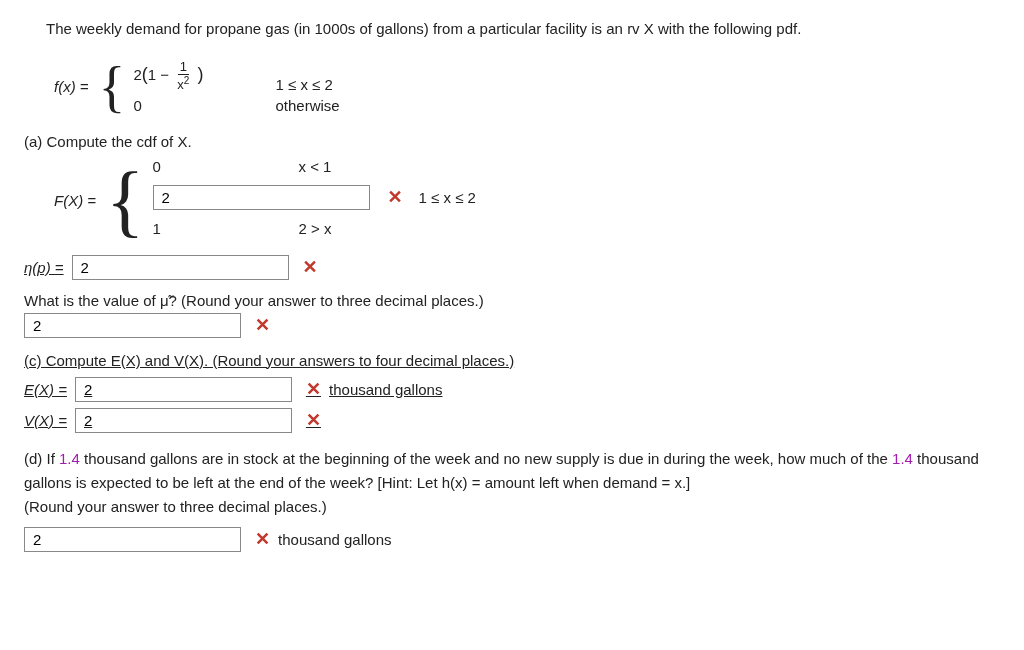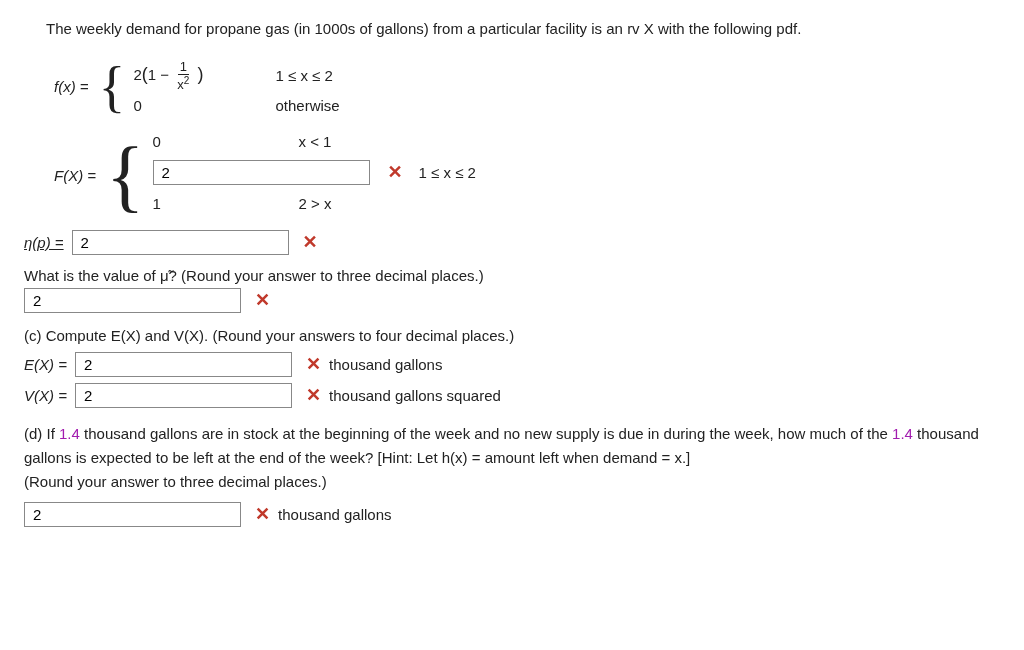--- a/index.html
+++ b/index.html
@@ -35,21 +35,21 @@
       margin-right: 8px;
       font-family: 'Times New Roman', serif;
     }
     .cases {
       display: flex;
       flex-direction: column;
       gap: 4px;
     }
     .case-row {
       display: flex;
-      align-items: center;
+      align-items: flex-end;
       gap: 18px;
     }
     .case-expr {
       min-width: 120px;
     }
     .fraction {
       display: inline-flex;
       flex-direction: column;
       align-items: center;
       vertical-align: middle;
@@ -139,20 +139,21 @@
       </div>
       <div class="case-row">
         <span class="case-expr">0</span>
         <span class="condition">otherwise</span>
       </div>
     </div>
   </span>
 </div>
 
 <div class="section-block">
+  <p class="part-label">(a) Compute the cdf of X.</p>
   <div class="cdf-section">
     <div style="display:flex; align-items:center;">
       <span style="font-style:italic; margin-right:10px;">F(X) =</span>
       <span class="brace-wrap">
         <span class="brace-tall">{</span>
         <div class="cases">
           <div class="cdf-row">
             <span class="cdf-val">0</span>
             <span class="condition">x &lt; 1</span>
           </div>
@@ -182,33 +183,32 @@
 </div>
 
 <div class="section-block" style="margin-top:12px;">
   <p>What is the value of μ̃? (Round your answer to three decimal places.)</p>
   <div class="inline-row" style="margin-top:4px;">
     <input class="answer-input" value="2" style="">
     <span class="x-mark">✕</span>
   </div>
 </div>
 
-<div class="section-block" style="margin-top:14px;">
+<div class="section-block" style="margin-top:14px;text-decoration:underline;">
   <p class="part-label">(c) Compute E(X) and V(X). (Round your answers to four decimal places.)</p>
   <div class="inline-row">
     <span style="font-style:italic;">E(X) =</span>
     <input class="answer-input" value="2" style="">
     <span class="x-mark">✕</span>
     <span>thousand gallons</span>
   </div>
   <div class="inline-row">
     <span style="font-style:italic;">V(X) =</span>
     <input class="answer-input" value="2" style="">
     <span class="x-mark">✕</span>
-    <span>thousand gallons squared</span>
   </div>
 </div>
 
 <div class="section-block" style="margin-top:14px;">
   <p class="part-d-text">
     (d) If <span class="highlight-num">1.4</span> thousand gallons are in stock at the beginning of the week and no new supply is due in during the week, how much of the <span class="highlight-num">1.4</span> thousand gallons is expected to be left at the end of the week? [Hint: Let h(x) = amount left when demand = x.]<br>
     (Round your answer to three decimal places.)
   </p>
   <div class="inline-row">
     <input class="answer-input" value="2" style="">

